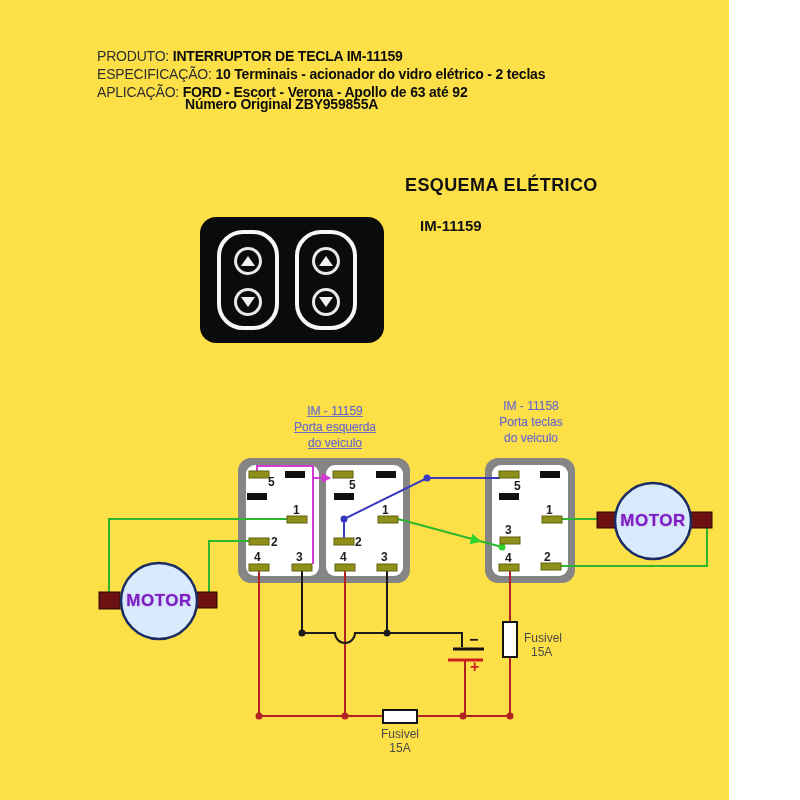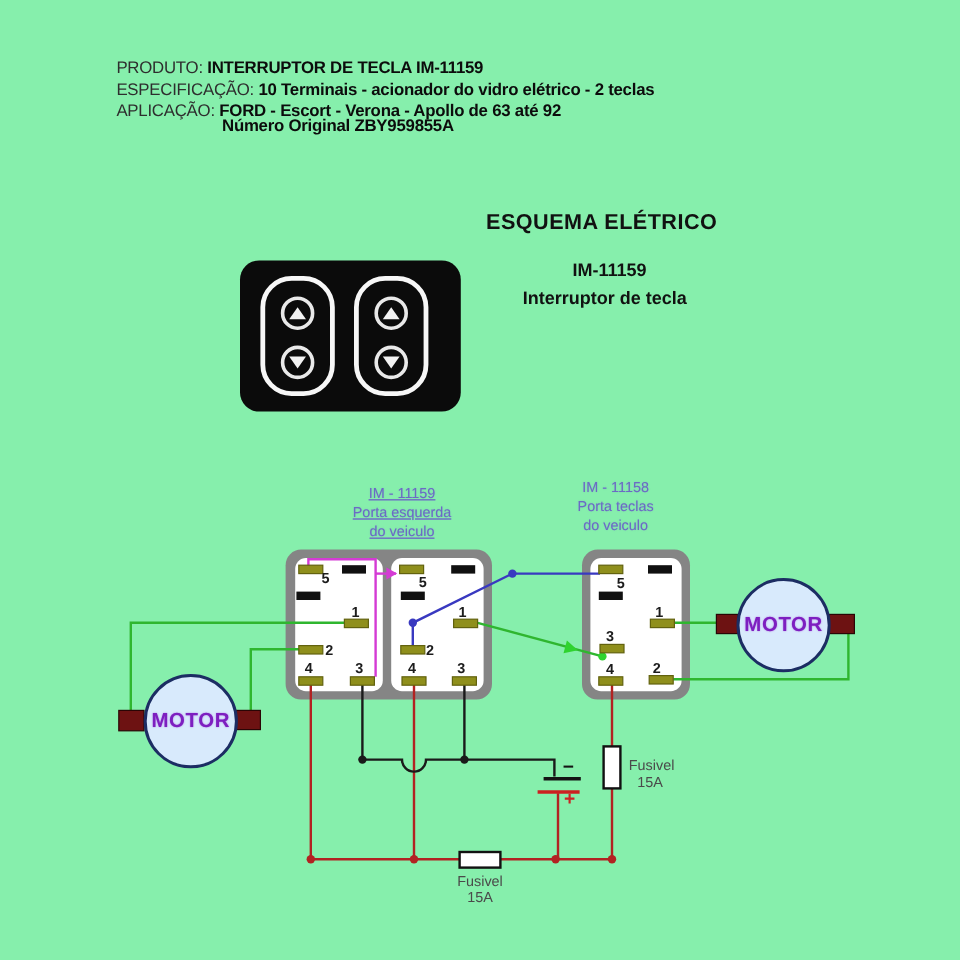--- a/index.html
+++ b/index.html
@@ -1,24 +1,24 @@
 <!DOCTYPE html>
 <html><head>
 <meta charset="utf-8">
 <style>
   html,body{margin:0;padding:0;background:#fff;}
-  #canvas{position:relative;width:800px;height:800px;background:#86efac;overflow:hidden;
+  #canvas{position:relative;width:729px;height:800px;background:#fde047;overflow:hidden;
           font-family:"Liberation Sans",sans-serif;}
   .abs{position:absolute;white-space:nowrap;}
   
   .hline{font-size:14px;color:#2e2e2e;letter-spacing:-0.2px;}
   .hline b{color:#0c0c0c;font-weight:700;}
   
   .schem-title{font-size:18px;font-weight:700;color:#111;letter-spacing:0.4px;}
-  .part-line{font-size:15px;font-weight:700;color:#111;text-align:center;}
+  .part-line{font-size:15px;font-weight:700;color:#111;}
   
   .sw-body{position:absolute;left:200px;top:217px;width:184px;height:126px;
            background:#0b0b0b;border-radius:16px;}
   .sw-pod{position:absolute;top:13px;width:62px;height:100px;background:#0b0b0b;
           border:4px solid #f7f7f7;border-radius:26px;box-sizing:border-box;}
   .sw-pod.left{left:17px;} .sw-pod.right{left:95px;}
   .sw-circle{position:absolute;left:50%;transform:translateX(-50%);width:28px;height:28px;
              border:3px solid #e9e9e9;border-radius:50%;box-sizing:border-box;
              display:flex;align-items:center;justify-content:center;}
   .sw-circle.top{top:13px;} .sw-circle.bot{top:54px;}
@@ -54,21 +54,20 @@
   <div class="abs txt hline" style="left:97px;top:84px;">
     <span>APLICAÇÃO:</span>
     <b>FORD -  Escort - Verona - Apollo de 63 até 92</b>
   </div>
   <div class="abs txt hline" style="left:185px;top:96px;">
     <b>Número Original  ZBY959855A</b>
   </div>
 
   <div class="abs txt schem-title" style="left:405px;top:175px;">ESQUEMA ELÉTRICO</div>
   <div class="abs txt part-line" style="left:420px;top:217px;width:176px;">IM-11159</div>
-  <div class="abs txt part-line" style="left:404px;top:240px;width:200px;">Interruptor de tecla</div>
 
   <div class="sw-body txt">
     <div class="sw-pod left">
       <div class="sw-circle top">
         <div class="tri-up"></div>
       </div>
       <div class="sw-circle bot">
         <div class="tri-down"></div>
       </div>
     </div>
@@ -188,21 +187,21 @@
       <circle cx="653" cy="521" r="38" fill="#d8eafc" stroke="#1c2d63" stroke-width="2.5"></circle>
     </g>
   </svg>
 
   <div class="abs txt swlabel" style="left:275px;top:403px;text-decoration:underline;">
     <div>IM - 11159</div>
     <div>Porta esquerda</div>
     <div>do veiculo</div>
   </div>
 
-  <div class="abs txt swlabel" style="left:453px;top:398px;text-align:center;">
+  <div class="abs txt swlabel" style="left:471px;top:398px;text-align:center;">
     <div>IM - 11158</div>
     <div>Porta teclas</div>
     <div>do veiculo</div>
   </div>
 
   <span class="tnum" style="left:268px;top:475px;">5</span>
   <span class="tnum" style="left:293px;top:503px;">1</span>
   <span class="tnum" style="left:271px;top:535px;">2</span>
   <span class="tnum" style="left:254px;top:550px;">4</span>
   <span class="tnum" style="left:296px;top:550px;">3</span>

